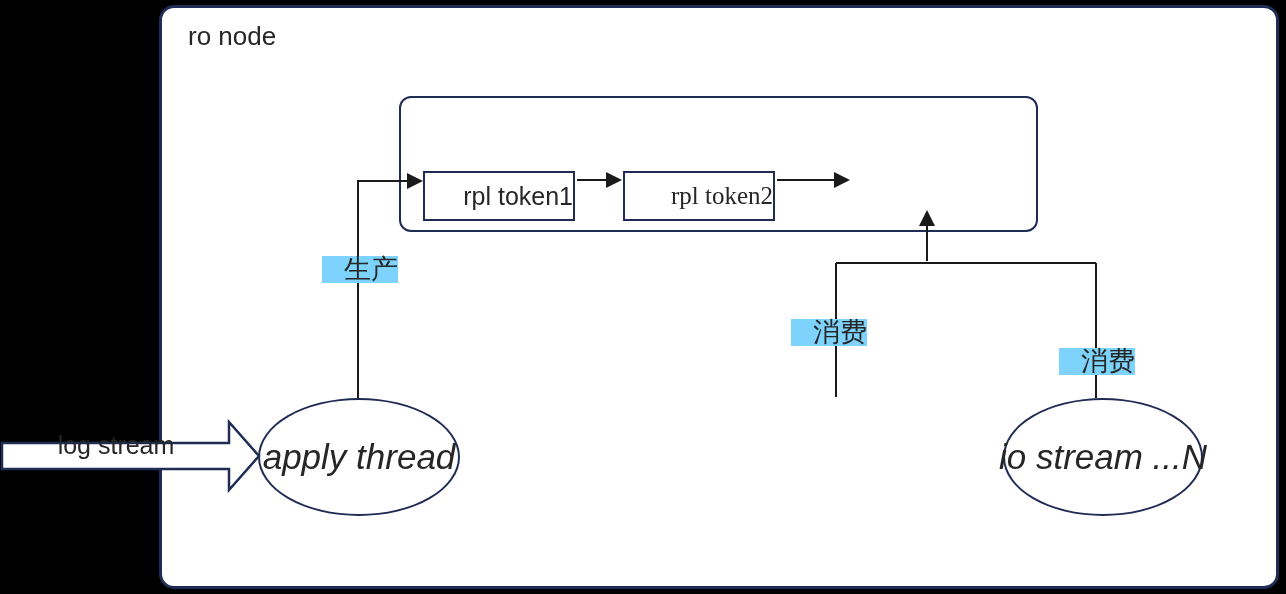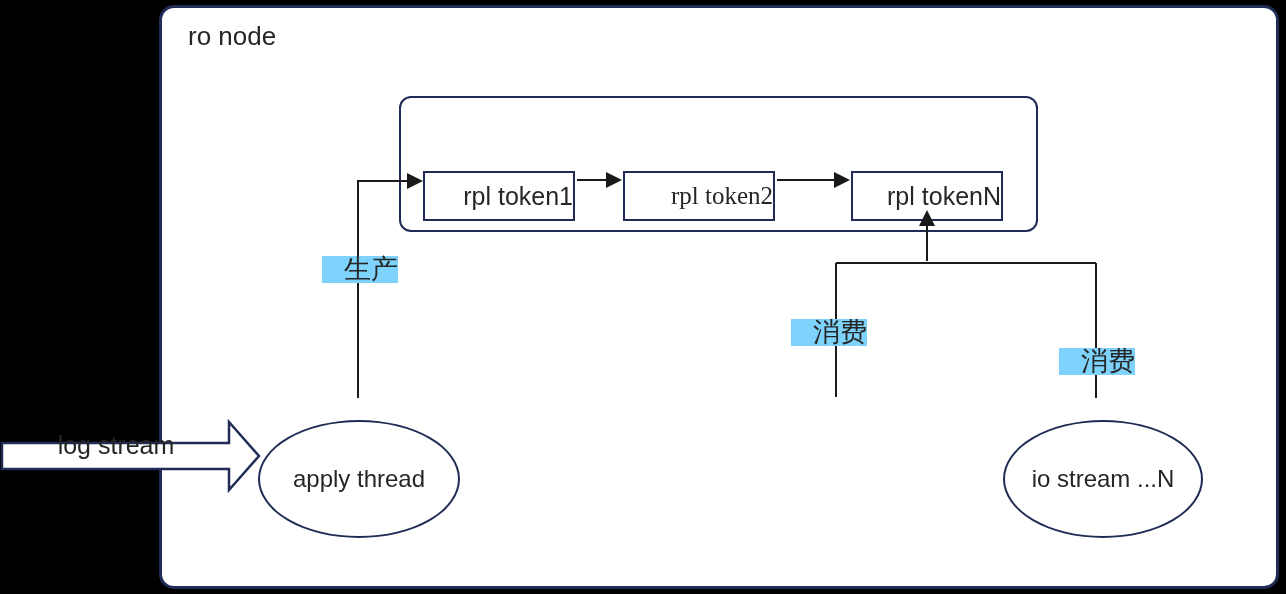--- a/index.html
+++ b/index.html
@@ -34,25 +34,25 @@
     position:absolute;top:150px;height:50px;
     box-sizing:border-box;background:#fff;
     border:2.5px solid #202c55;
     display:flex;align-items:center;justify-content:flex-end;
     font-size:25px;white-space:nowrap;margin-top:21px;
   }
   .token1{left:423px;width:152px;}
   .token2{left:623px;width:152px;font-family:Liberation Serif, serif;}
   .tokenN{left:851px;width:152px;}
   .ellipse{
-    position:absolute;top:420px;height:118px;
+    position:absolute;top:398px;height:118px;
     box-sizing:border-box;background:#fff;
     border:2px solid #202c55;border-radius:50%;
     display:flex;align-items:center;justify-content:center;
-    font-size:24px;white-space:nowrap;
+    font-size:35px;white-space:nowrap;font-style:italic;
   }
   .apply{left:258px;width:202px;}
   .io1{left:737px;width:200px;}
   .ioN{left:1003px;width:200px;}
   svg.overlay{
     position:absolute;left:0;top:0;width:1286px;height:594px;
     pointer-events:none;
   }
   .edge-label{
     position:absolute;width:76px;text-align:right;
@@ -74,23 +74,20 @@
   <div class="ro-node"></div>
   <div class="ro-node-label">ro node</div>
 
   <div class="pfs-box"></div>
 
   <div class="token token1">
     <span>rpl token1</span>
   </div>
   <div class="token token2">
     <span>rpl token2</span>
-  </div>
-  <div class="token tokenN">
-    <span>rpl tokenN</span>
   </div>
 
   <div class="ellipse apply">
     <span>apply thread</span>
   </div>
   <div class="ellipse ioN">
     <span>io stream ...N</span>
   </div>
 
   <svg class="overlay" viewBox="0 0 1286 594" xmlns="http://www.w3.org/2000/svg">

